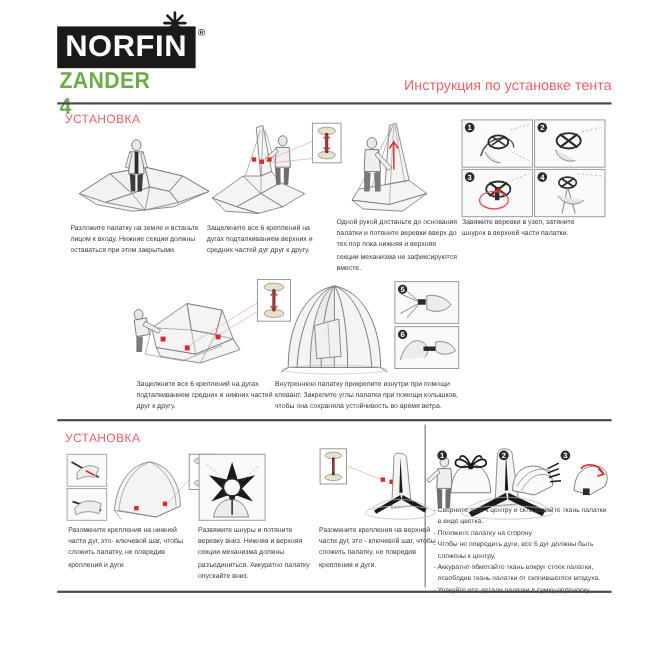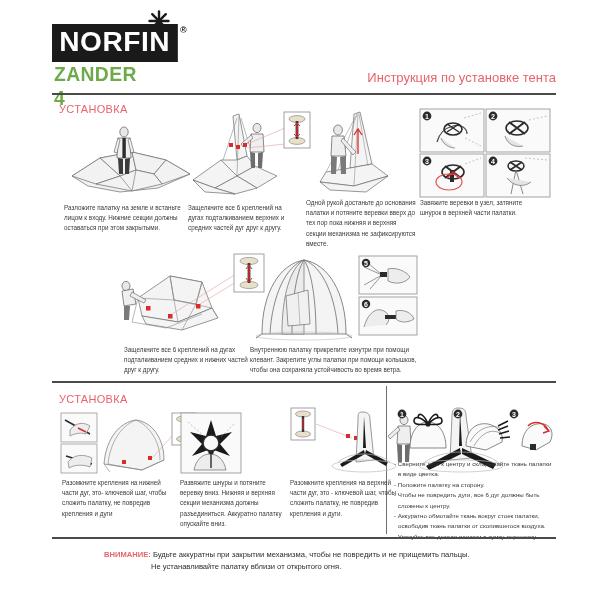--- a/index.html
+++ b/index.html
@@ -631,19 +631,14 @@
 
   <div class="fold-list">
     <div>- Сверните дуги к центру и складывайте ткань палатки в виде цветка.</div>
     <div>- Положите палатку на сторону.</div>
     <div>- Чтобы не повредить дуги, все 6 дуг должны быть сложены к центру.</div>
     <div>- Аккуратно обмотайте ткань вокруг стоек палатки, освободив ткань палатки от скопившегося воздуха.</div>
     <div>- Упакуйте все детали палатки в сумку-переноску.</div>
   </div>
 
   <div class="rule-bottom"></div>
-  <div class="warning">
-    <span class="warning-label">ВНИМАНИЕ:</span>
-    <span>Будьте аккуратны при закрытии механизма, чтобы не повредить и не прищемить пальцы.</span>
-    <span class="warning-line2">Не устанавливайте палатку вблизи от открытого огня.</span>
-  </div>
 
 </div>
 
 </body></html>

